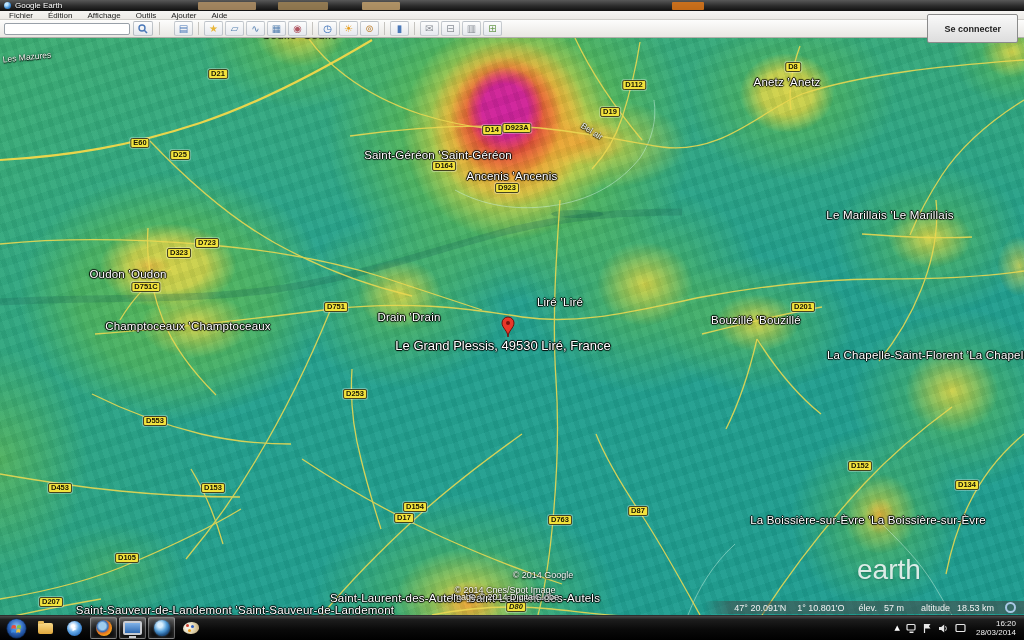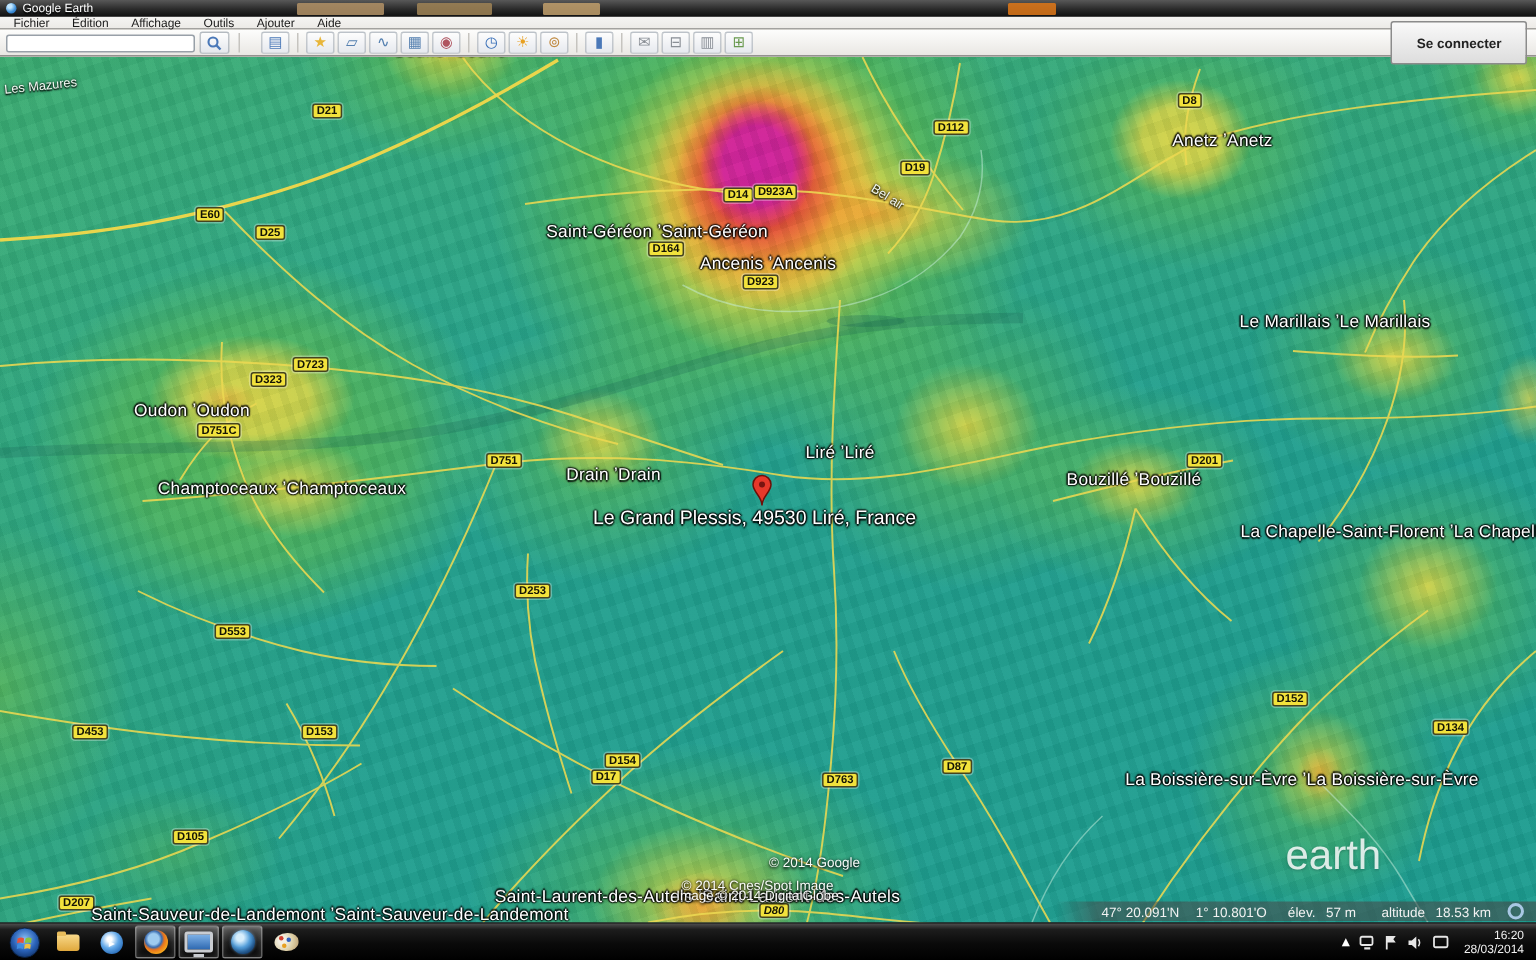--- a/index.html
+++ b/index.html
@@ -200,31 +200,31 @@
         <path d="M757,301 C750,331 741,361 726,391"></path>
         <path d="M757,301 C776,331 796,356 821,376"></path>
       </g>
     </svg>
     <div id="texture"></div>
 
     <div id="labels-layer">
         <div class="town" style="left: 300px; top: -4px;">Couffé ʼCouffé</div>
         <div class="town" style="left: 438px; top: 117px;">Saint-Géréon ʼSaint-Géréon</div>
         <div class="town" style="left: 512px; top: 138px;">Ancenis ʼAncenis</div>
-        <div class="town" style="left: 787px; top: 56px; margin-left: 28px;">Anetz ʼAnetz</div>
+        <div class="town" style="left: 787px; top: 44px;">Anetz ʼAnetz</div>
         <div class="town" style="left: 890px; top: 177px;">Le Marillais ʼLe Marillais</div>
         <div class="town" style="left: 128px; top: 236px;">Oudon ʼOudon</div>
         <div class="town" style="left: 188px; top: 288px;">Champtoceaux ʼChamptoceaux</div>
         <div class="town" style="left: 409px; top: 279px;">Drain ʼDrain</div>
         <div class="town" style="left: 560px; top: 264px;">Liré ʼLiré</div>
         <div class="town" style="left: 756px; top: 282px;">Bouzillé ʼBouzillé</div>
         <div class="town nc" style="left: 827px; top: 317px;">La Chapelle-Saint-Florent ʼLa Chapelle-Saint-Florent</div>
         <div class="town" style="left: 868px; top: 482px;">La Boissière-sur-Èvre ʼLa Boissière-sur-Èvre</div>
         <div class="town" style="left: 465px; top: 560px;">Saint-Laurent-des-Autels ʼSaint-Laurent-des-Autels</div>
-        <div class="town" style="left: 220px; top: 572px;">Saint-Sauveur-de-Landemont ʼSaint-Sauveur-de-Landemont</div>
+        <div class="town" style="left: 235px; top: 572px;">Saint-Sauveur-de-Landemont ʼSaint-Sauveur-de-Landemont</div>
         <div class="shield" style="left: 218px; top: 36px;">D21</div>
         <div class="shield" style="left: 140px; top: 105px;">E60</div>
         <div class="shield" style="left: 180px; top: 117px;">D25</div>
         <div class="shield" style="left: 492px; top: 92px;">D14</div>
         <div class="shield" style="left: 517px; top: 90px;">D923A</div>
         <div class="shield" style="left: 634px; top: 47px;">D112</div>
         <div class="shield" style="left: 610px; top: 74px;">D19</div>
         <div class="shield" style="left: 793px; top: 29px;">D8</div>
         <div class="shield" style="left: 444px; top: 128px;">D164</div>
         <div class="shield" style="left: 507px; top: 150px;">D923</div>

